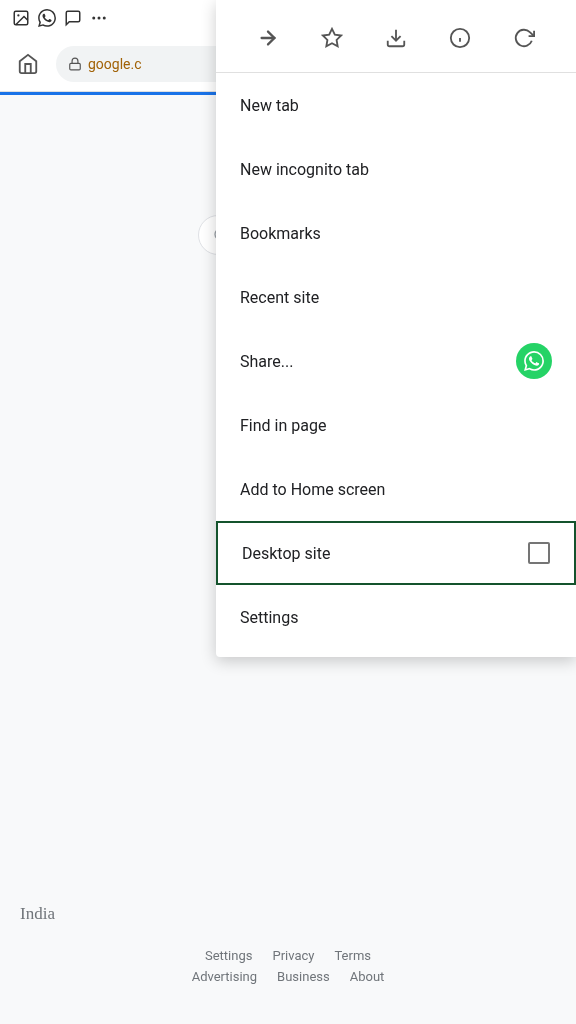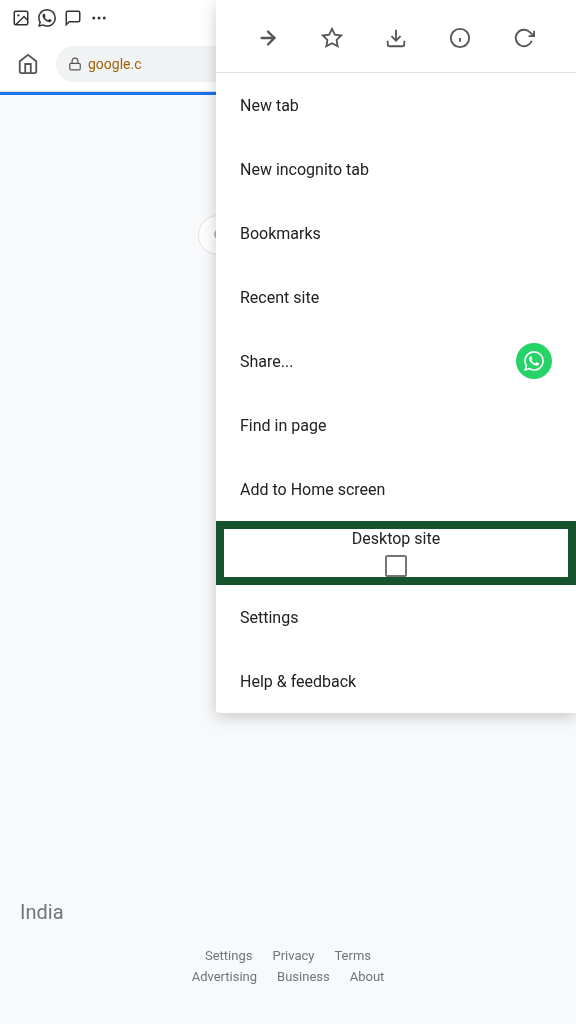--- a/index.html
+++ b/index.html
@@ -136,43 +136,44 @@
       gap: 20px;
     }
     .footer-link {
       font-size: 13px;
       color: #70757a;
     }
     .india-text {
       position: absolute;
       bottom: 100px;
       left: 20px;
-      font-size: 20px;
+      font-size: 17px;
       color: #70757a;
+      font-family: Liberation Serif, serif;
     }
 
     
     .dropdown-overlay {
       position: absolute;
       top: 0; left: 0;
       width: 100%; height: 100%;
       z-index: 10;
     }
 
     
     .dropdown-menu {
       position: absolute;
       top: 0;
       right: 0;
       width: 360px;
       background: #fff;
       border-radius: 0 0 0 4px;
       box-shadow: 0 4px 16px rgba(0,0,0,0.2);
       z-index: 20;
-      padding-bottom: 0;
+      padding-bottom: 8px;
     }
 
     
     .dropdown-toolbar {
       display: flex;
       align-items: center;
       justify-content: space-around;
       padding: 16px 20px 12px;
       border-bottom: 1px solid #e0e0e0;
     }
@@ -375,25 +376,22 @@
           <path d="M17.472 14.382c-.297-.149-1.758-.867-2.03-.967-.273-.099-.471-.148-.67.15-.197.297-.767.966-.94 1.164-.173.199-.347.223-.644.075-.297-.15-1.255-.463-2.39-1.475-.883-.788-1.48-1.761-1.653-2.059-.173-.297-.018-.458.13-.606.134-.133.298-.347.446-.52.149-.174.198-.298.298-.497.099-.198.05-.371-.025-.52-.075-.149-.669-1.612-.916-2.207-.242-.579-.487-.5-.669-.51-.173-.008-.371-.01-.57-.01-.198 0-.52.074-.792.372-.272.297-1.04 1.016-1.04 2.479 0 1.462 1.065 2.875 1.213 3.074.149.198 2.096 3.2 5.077 4.487.709.306 1.262.489 1.694.625.712.227 1.36.195 1.871.118.571-.085 1.758-.719 2.006-1.413.248-.694.248-1.289.173-1.413-.074-.124-.272-.198-.57-.347m-5.421 7.403h-.004a9.87 9.87 0 01-5.031-1.378l-.361-.214-3.741.982.998-3.648-.235-.374a9.86 9.86 0 01-1.51-5.26c.001-5.45 4.436-9.884 9.888-9.884 2.64 0 5.122 1.03 6.988 2.898a9.825 9.825 0 012.893 6.994c-.003 5.45-4.437 9.884-9.885 9.884m8.413-18.297A11.815 11.815 0 0012.05 0C5.495 0 .16 5.335.157 11.892c0 2.096.547 4.142 1.588 5.945L.057 24l6.305-1.654a11.882 11.882 0 005.683 1.448h.005c6.554 0 11.89-5.335 11.893-11.893a11.821 11.821 0 00-3.48-8.413z"></path>
         </svg>
       </div>
     </div>
     <div class="menu-item">
       <span class="menu-item-text">Find in page</span>
     </div>
     <div class="menu-item">
       <span class="menu-item-text">Add to Home screen</span>
     </div>
-    <div class="menu-item" style="border: 8px solid #14532d; flex-direction: column;">
+    <div class="menu-item" style="border: 2px solid #14532d;">
       <span class="menu-item-text">Desktop site</span>
       <div class="checkbox-outline"></div>
     </div>
     <div class="menu-item">
       <span class="menu-item-text">Settings</span>
     </div>
-    <div class="menu-item">
-      <span class="menu-item-text">Help &amp; feedback</span>
-    </div>
 
   </div>
 </div>
 
 </body></html>

